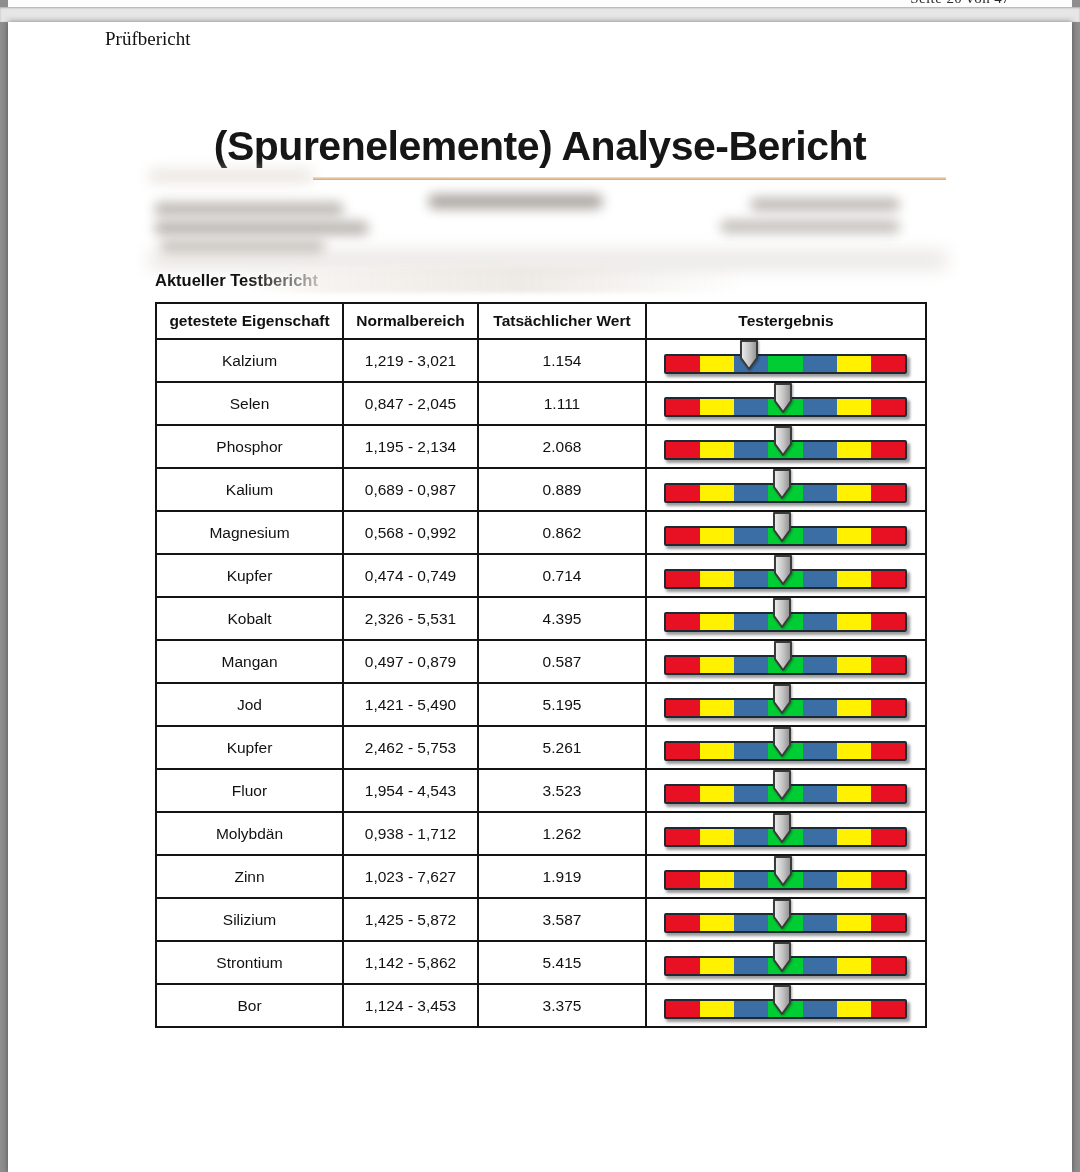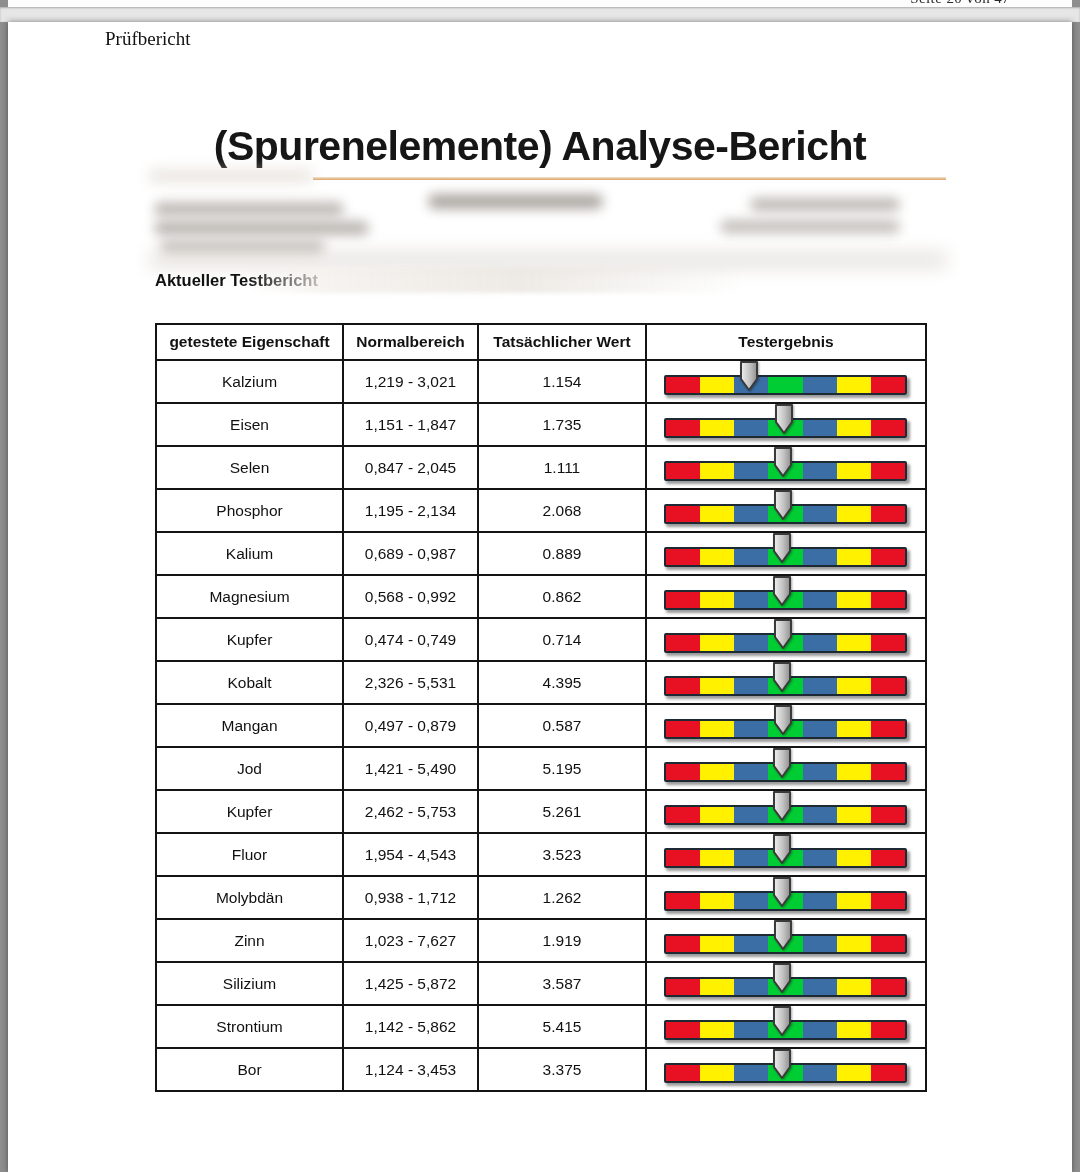--- a/index.html
+++ b/index.html
@@ -25,21 +25,21 @@
   .b4{left:420px;top:172px;width:175px;height:15px;background:#98928c;opacity:.8;}
   .b5{left:742px;top:176px;width:150px;height:13px;background:#a6a09a;opacity:.75;}
   .b6{left:712px;top:198px;width:180px;height:13px;background:#a8a29c;opacity:.7;}
   .b7{left:140px;top:230px;width:800px;height:16px;background:#cfc8c0;opacity:.5;filter:blur(9px);}
   .b8{left:140px;top:148px;width:165px;height:12px;background:#d8d0c6;opacity:.6;filter:blur(7px);}
   .section-label{position:absolute;left:147px;top:249px;font-size:16.5px;font-weight:700;color:#111;white-space:nowrap;}
   .section-smudge{position:absolute;left:238px;top:245px;width:500px;height:26px;
     background:linear-gradient(90deg,rgba(248,246,243,0) 0%,rgba(244,241,237,.85) 16%,rgba(233,229,223,.78) 55%,rgba(248,246,243,0) 100%);
     filter:blur(2px);}
   
-  .report-table{position:absolute;left:147px;top:280px;border-collapse:collapse;table-layout:fixed;margin-top:21px;}
+  .report-table{position:absolute;left:147px;top:280px;border-collapse:collapse;table-layout:fixed;}
   .report-table th,.report-table td{border:2px solid #141414;text-align:center;vertical-align:middle;color:#111;padding:0;}
   .report-table th{height:34px;font-size:15.5px;font-weight:700;}
   .report-table td{height:41px;font-size:15.5px;font-weight:400;}
   .result-wrap{position:relative;width:100%;height:41px;}
   .bar{position:absolute;left:17px;top:14px;width:243px;height:20px;border:2px solid #1d2a33;border-radius:2px;
     display:flex;overflow:hidden;box-shadow:2.5px 3px 3px rgba(0,0,0,.4);box-sizing:border-box;}
   .seg{flex:1;height:100%;}
   .arrow{position:absolute;top:0;width:22px;height:31px;filter:drop-shadow(1.5px 1.5px 1.2px rgba(0,0,0,.35));}
 </style>
 </head>
@@ -108,41 +108,20 @@
                 <div class="seg" style="background: rgb(255, 241, 0);"></div>
                 <div class="seg" style="background: rgb(232, 17, 35);"></div>
               </div>
               <svg class="arrow" viewBox="0 0 22 31" style="left: 91.05px;">
                 <path d="M3 1 L19 1 L19 18 L11 29 L3 18 Z" fill="url(#arrowGrad)" stroke="#3A3A3A" stroke-width="2" stroke-linejoin="round"></path>
               </svg>
             </div>
           </td>
         </tr>
         <tr>
-          <td>Eisen</td>
-          <td>1,151 - 1,847</td>
-          <td>1.735</td>
-          <td>
-            <div class="result-wrap">
-              <div class="bar">
-                <div class="seg" style="background: rgb(232, 17, 35);"></div>
-                <div class="seg" style="background: rgb(255, 241, 0);"></div>
-                <div class="seg" style="background: rgb(58, 110, 165);"></div>
-                <div class="seg" style="background: rgb(0, 204, 51);"></div>
-                <div class="seg" style="background: rgb(58, 110, 165);"></div>
-                <div class="seg" style="background: rgb(255, 241, 0);"></div>
-                <div class="seg" style="background: rgb(232, 17, 35);"></div>
-              </div>
-              <svg class="arrow" viewBox="0 0 22 31" style="left: 126.285px;">
-                <path d="M3 1 L19 1 L19 18 L11 29 L3 18 Z" fill="url(#arrowGrad)" stroke="#3A3A3A" stroke-width="2" stroke-linejoin="round"></path>
-              </svg>
-            </div>
-          </td>
-        </tr>
-        <tr>
           <td>Selen</td>
           <td>0,847 - 2,045</td>
           <td>1.111</td>
           <td>
             <div class="result-wrap">
               <div class="bar">
                 <div class="seg" style="background: rgb(232, 17, 35);"></div>
                 <div class="seg" style="background: rgb(255, 241, 0);"></div>
                 <div class="seg" style="background: rgb(58, 110, 165);"></div>
                 <div class="seg" style="background: rgb(0, 204, 51);"></div>

